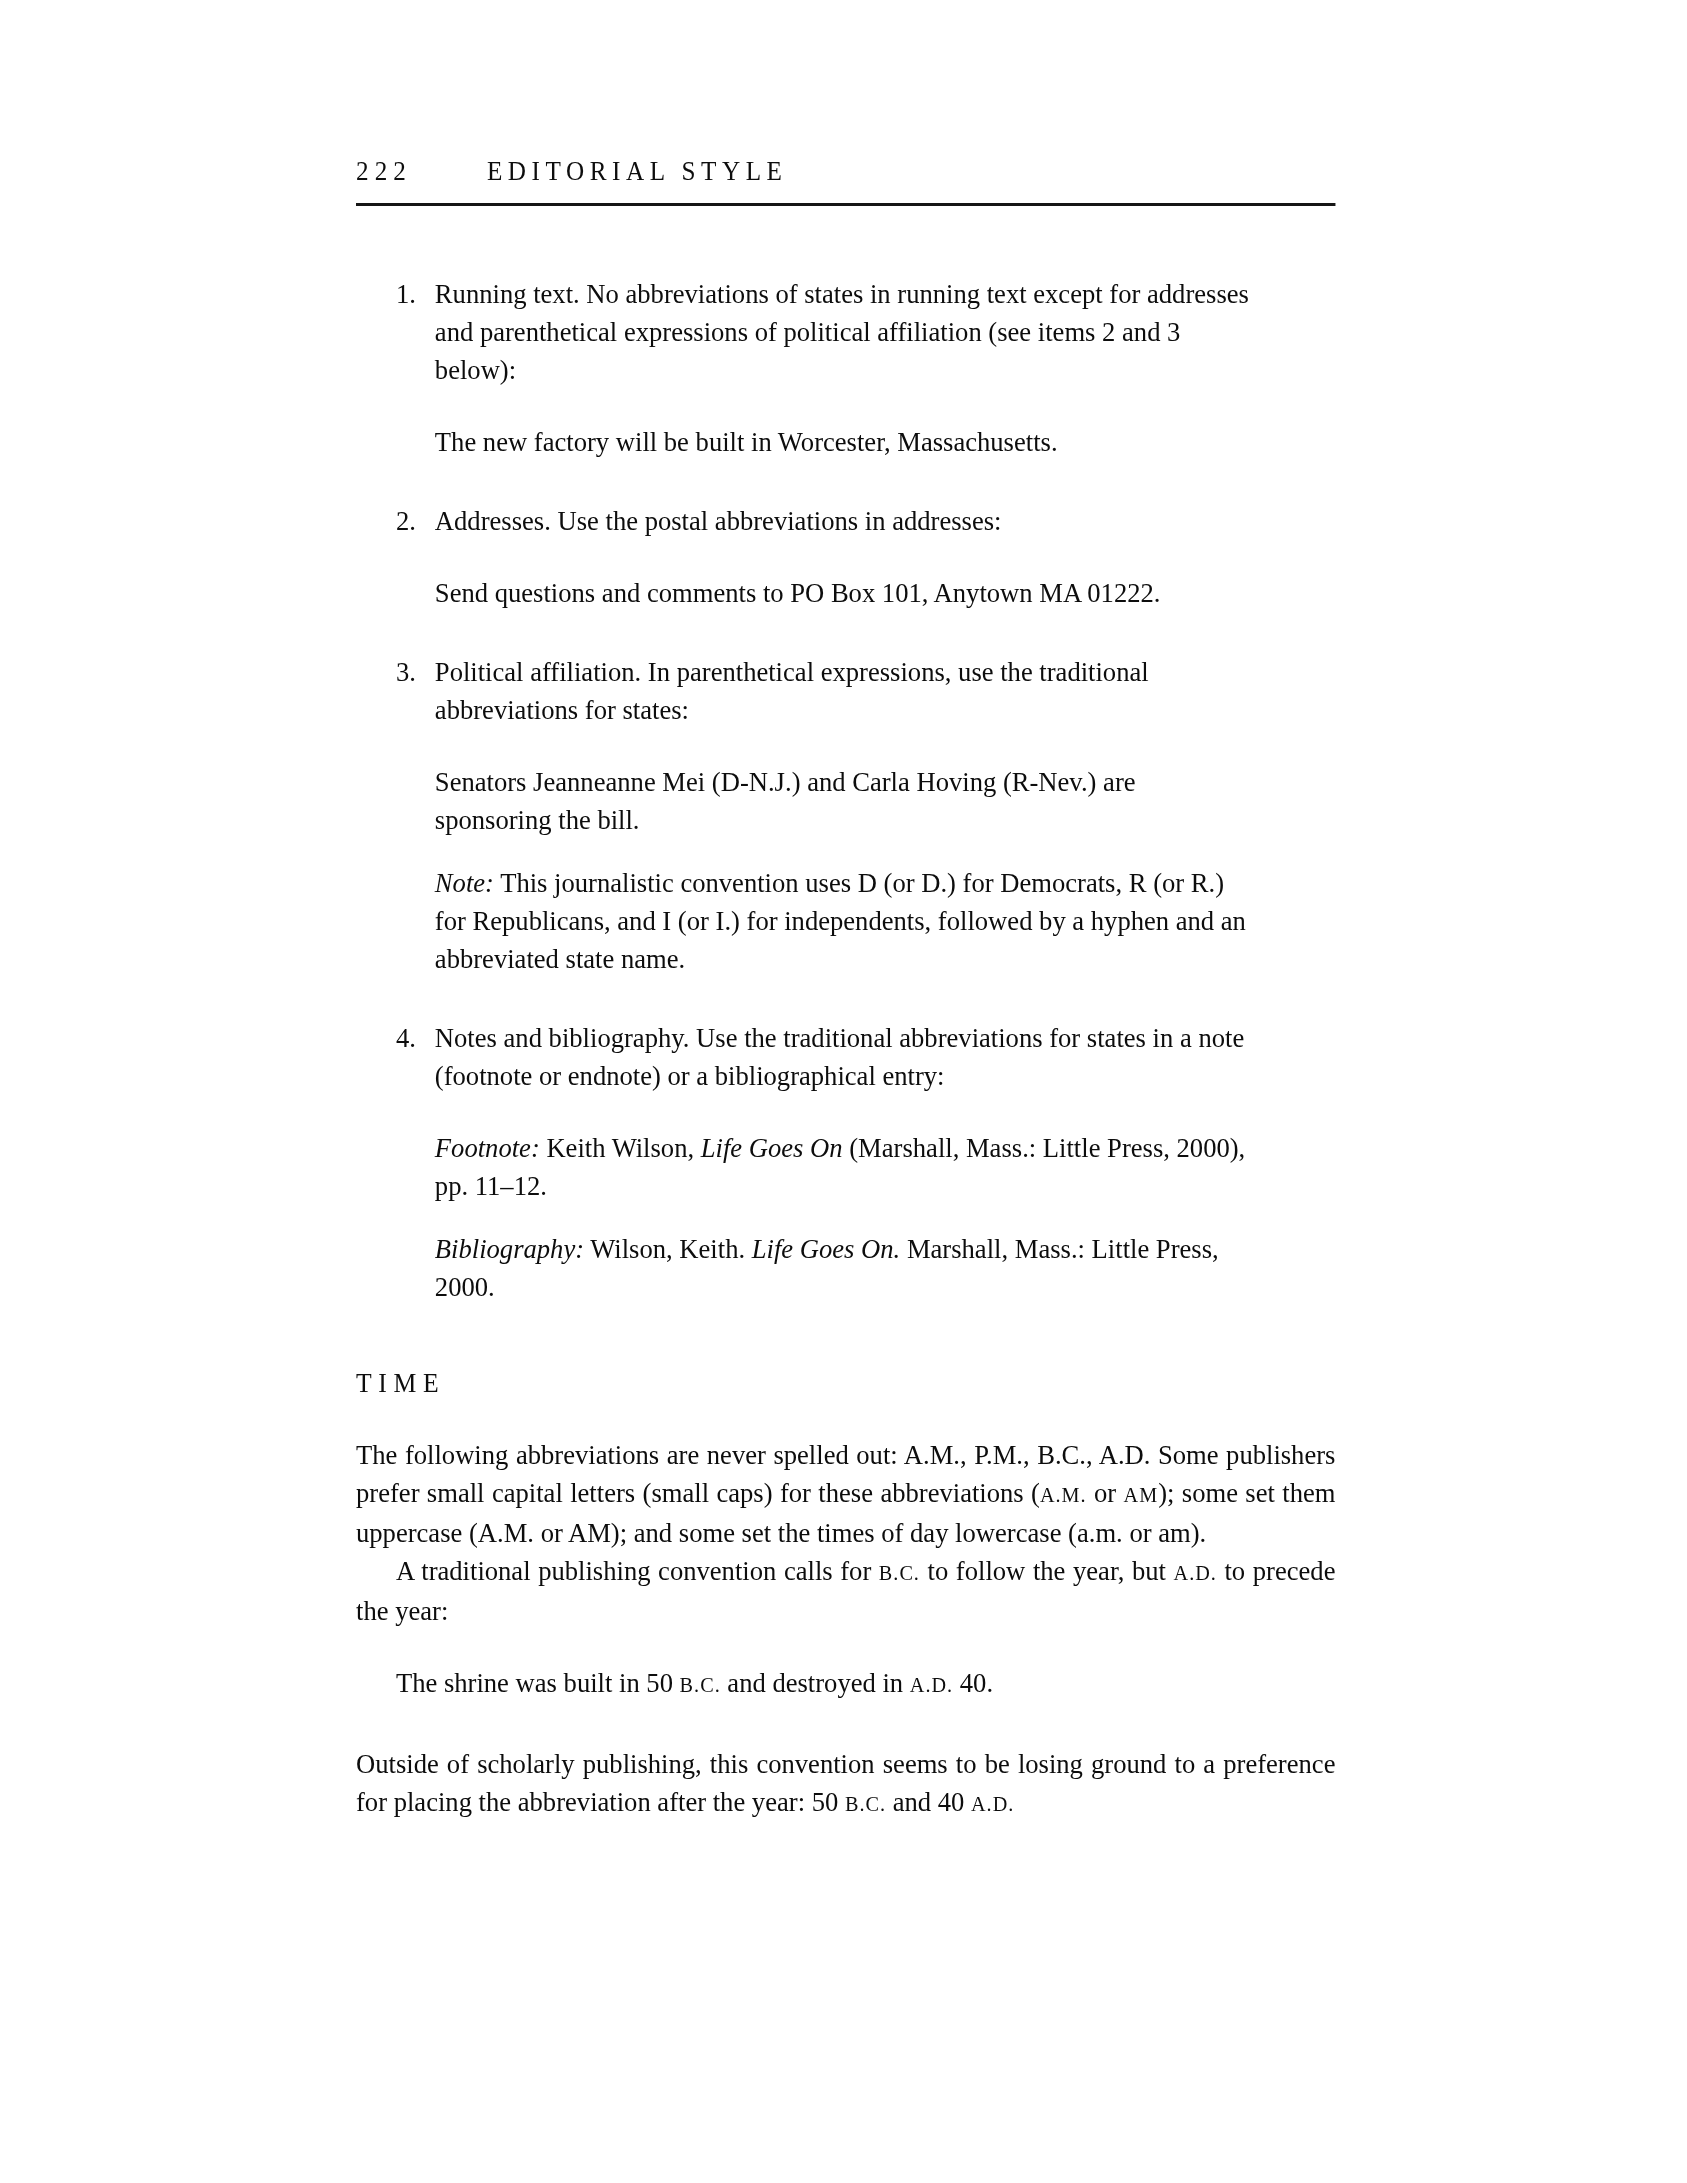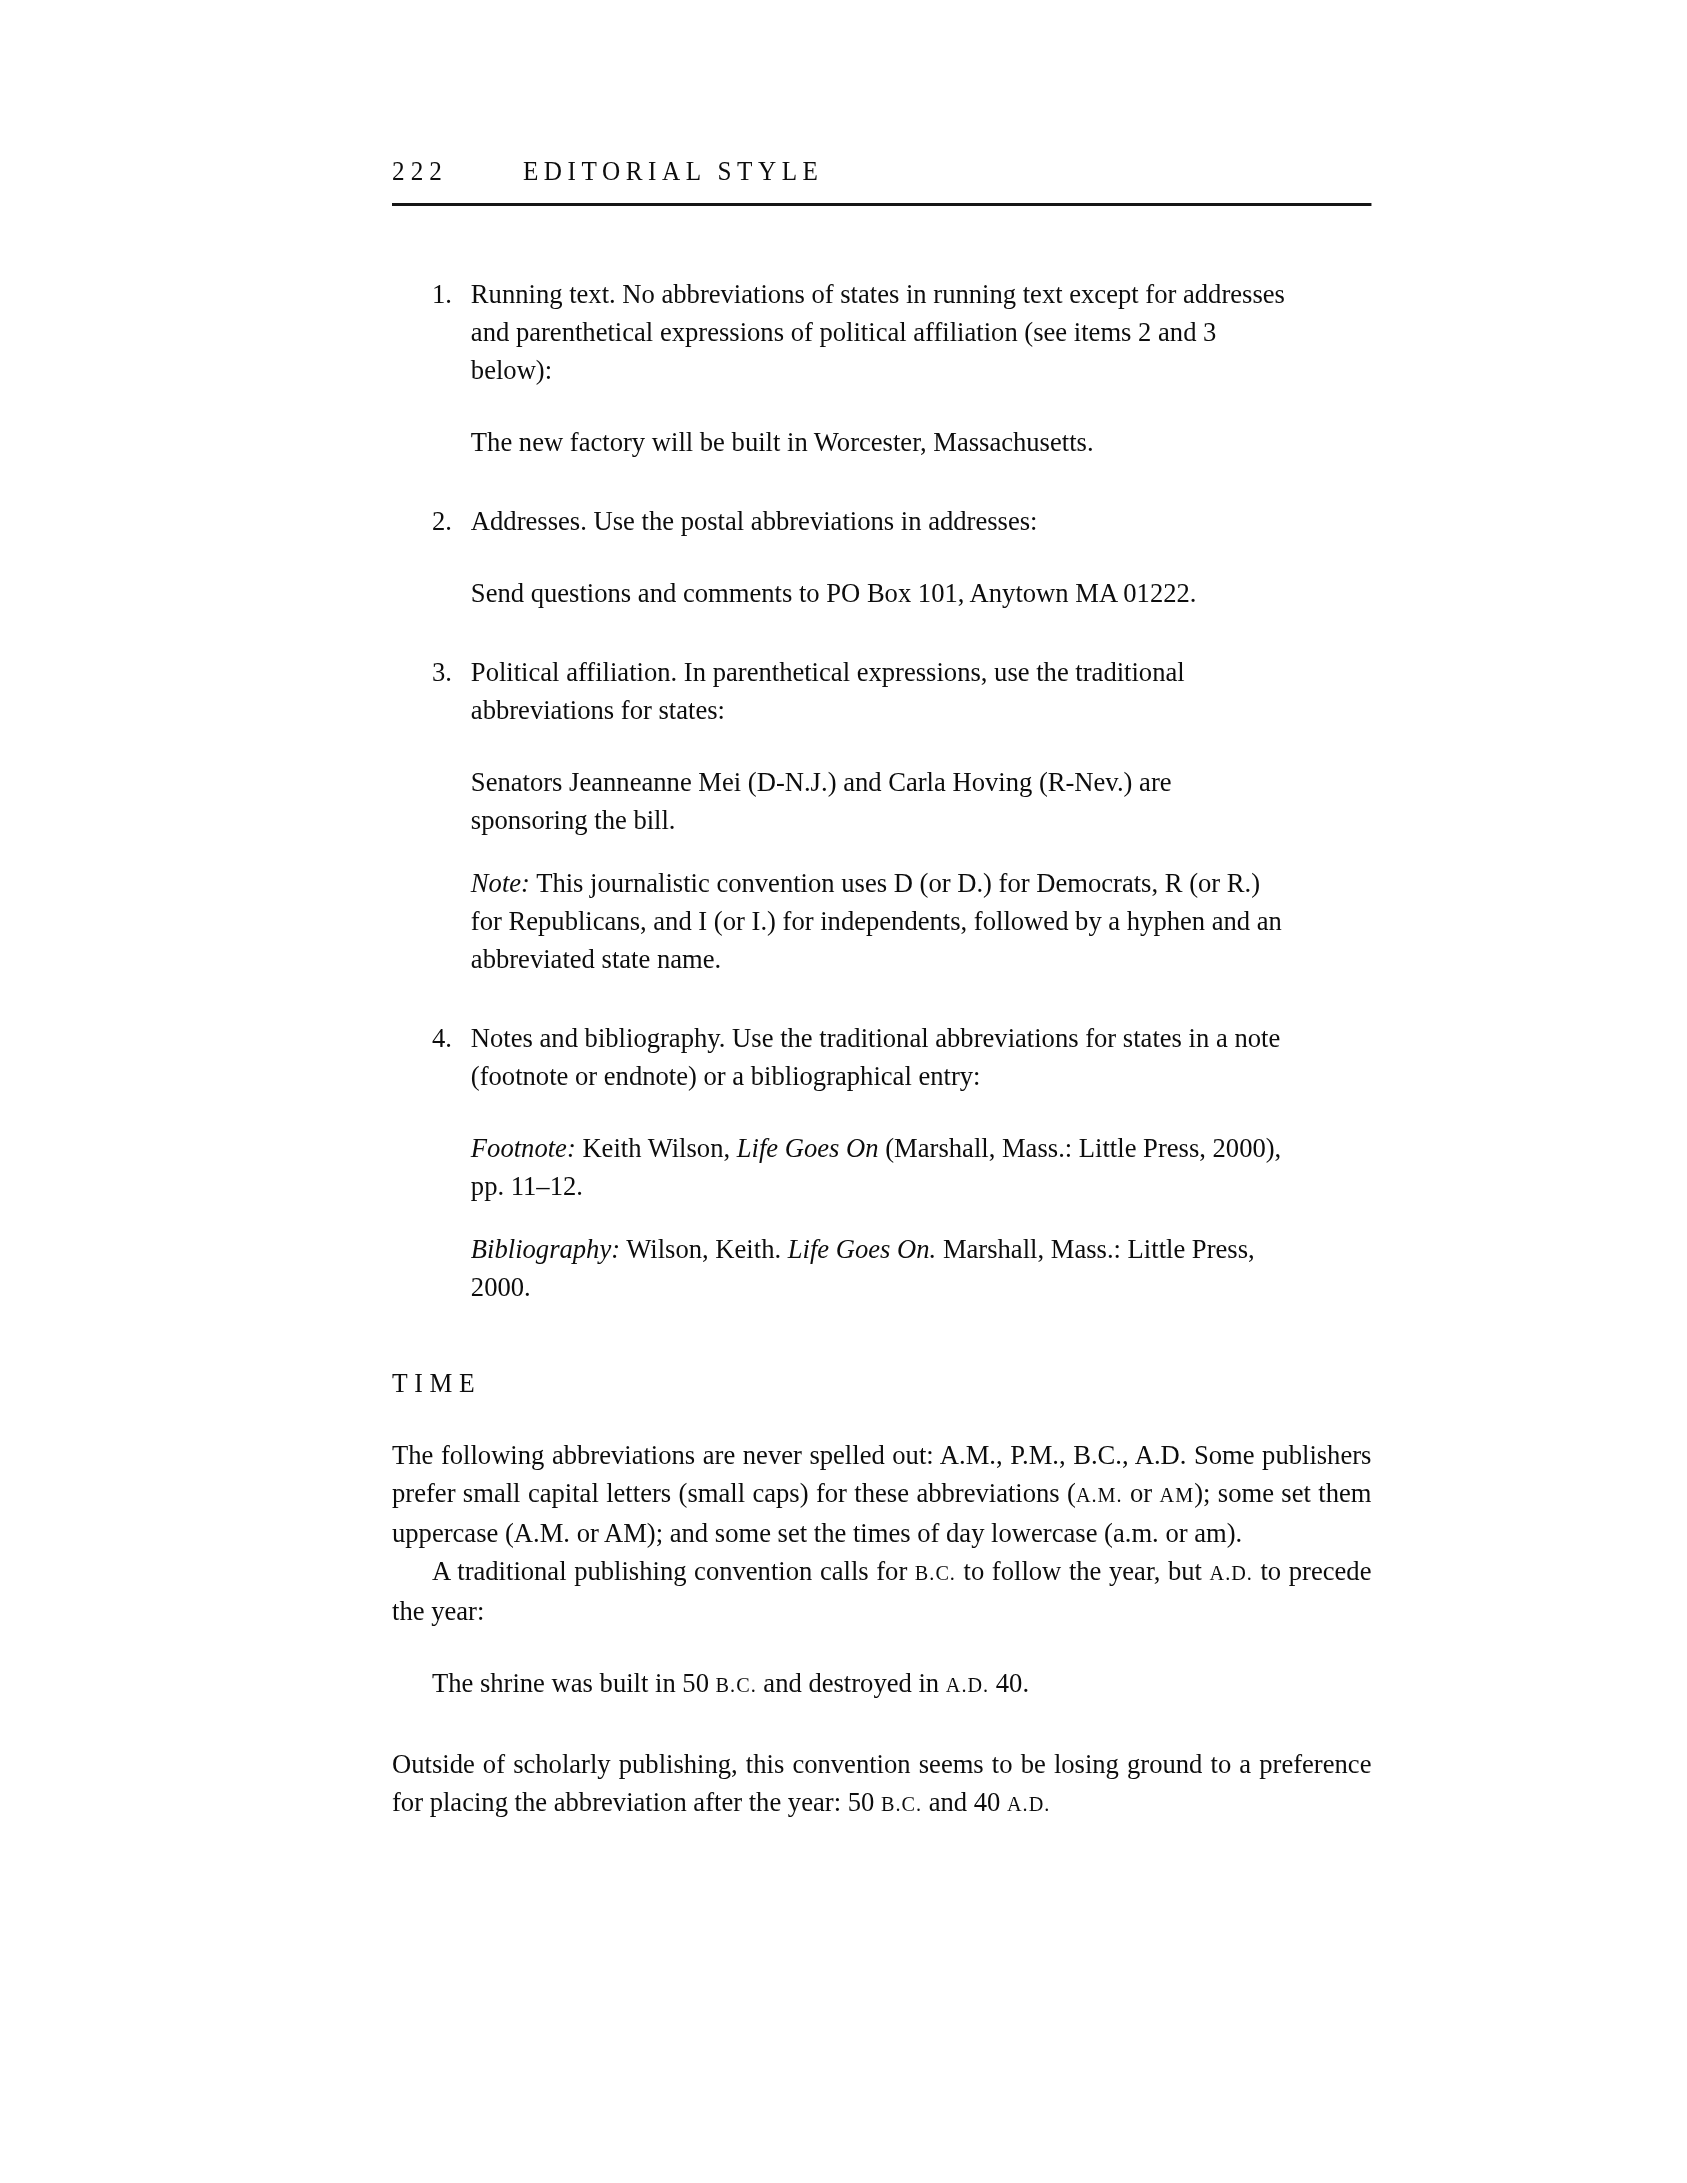--- a/index.html
+++ b/index.html
@@ -9,21 +9,20 @@
     background: #ffffff;
   }
   .page {
     position: relative;
     width: 1402px;
     height: 2183px;
     background: #ffffff;
     color: #0d0d0d;
     font-family: "Liberation Serif", "DejaVu Serif", serif;
     overflow: hidden;
-    margin-left: 36px;
   }
   .content {
     position: absolute;
     left: 356px;
     top: 157px;
     width: 1031px;
     transform: scaleX(0.95);
     transform-origin: left top;
   }
   

